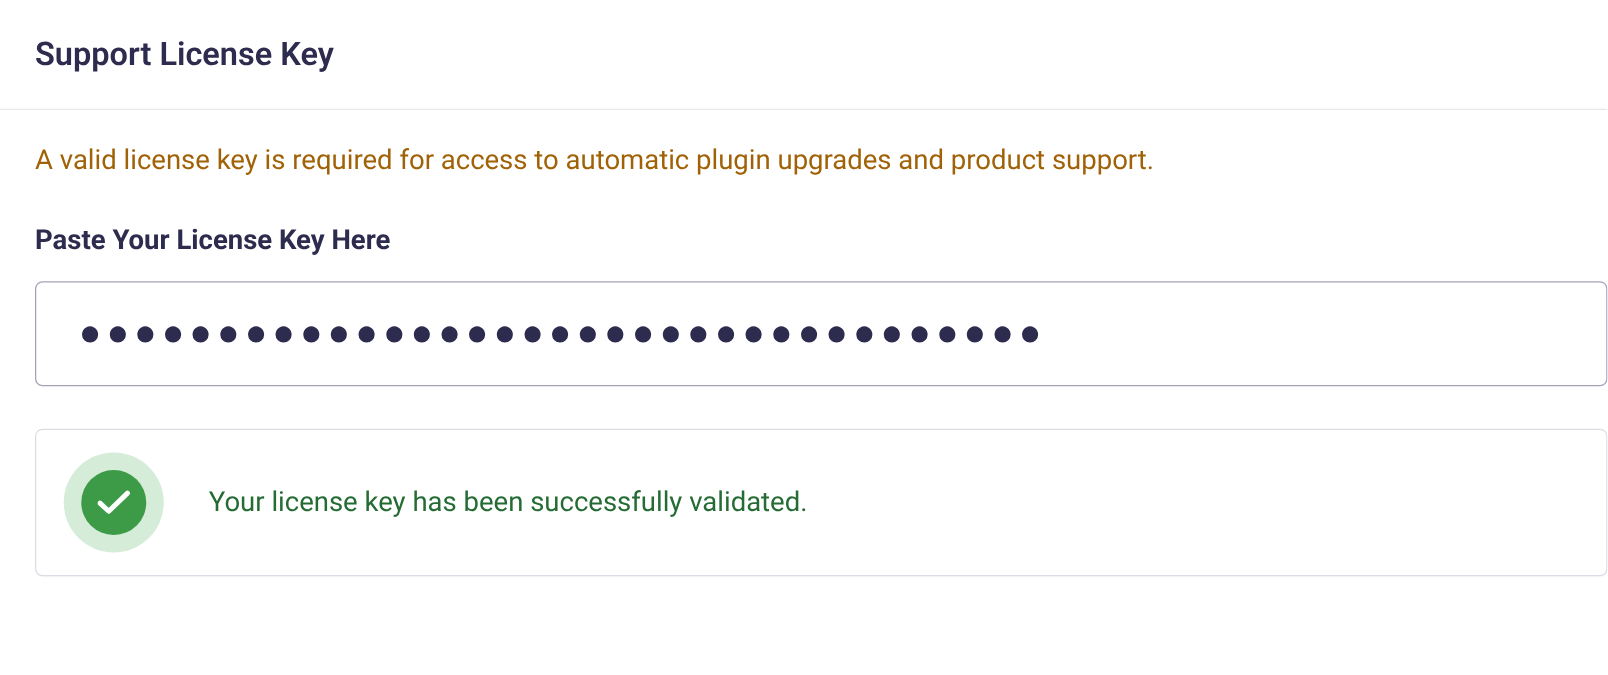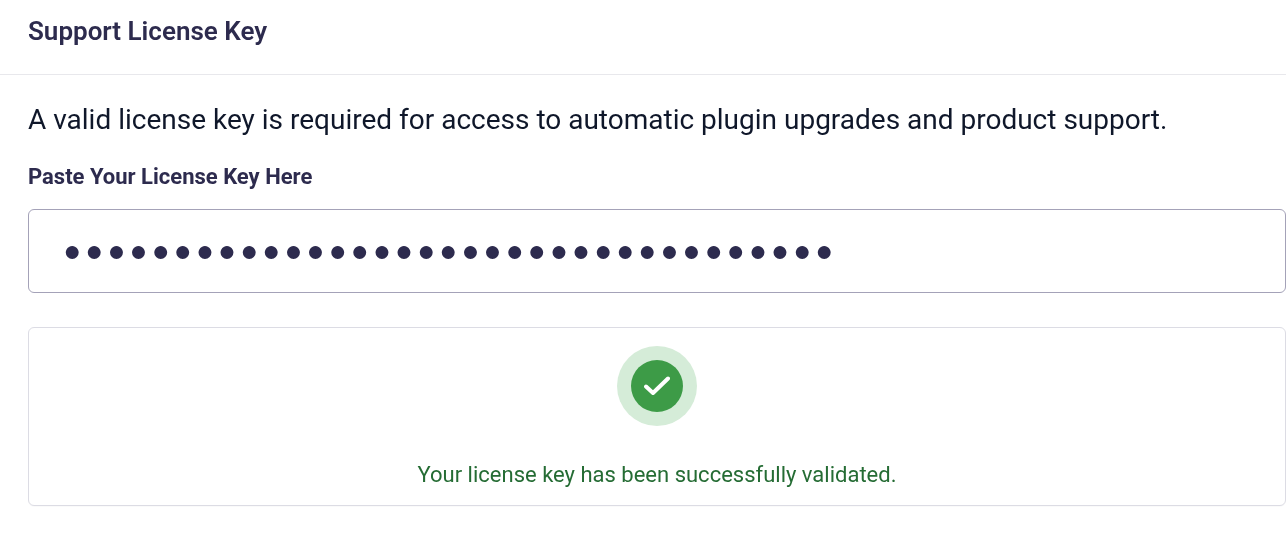--- a/index.html
+++ b/index.html
@@ -7,35 +7,35 @@
       padding: 0;
       box-sizing: border-box;
     }
     body {
       font-family: -apple-system, BlinkMacSystemFont, "Segoe UI", Roboto, Helvetica, Arial, sans-serif;
       background: #ffffff;
       color: #2d2b4e;
       width: 1286px;
     }
     .section-header {
-      padding: 16px 28px 28px;
+      padding: 29px 28px 28px;
       border-bottom: 1px solid #e8e8ec;
     }
     .section-title {
       font-size: 26px;
       font-weight: 600;
       color: #2d2b4e;
     }
     .content {
       padding: 28px 0 28px 28px;
     }
     .description {
-      font-size: 28px;
-      color: #0f172a;
-      margin-bottom: 28px;
+      font-size: 22px;
+      color: #a16207;
+      margin-bottom: 39px;
     }
     .field-label {
       font-size: 22px;
       color: #2d2b4e;
       margin-bottom: 20px;
       font-weight: bold;
     }
     .license-input-wrapper {
       margin-bottom: 34px;
     }
@@ -59,21 +59,20 @@
     }
     .status-box {
       display: flex;
       align-items: center;
       gap: 36px;
       border: 1px solid #dcdce4;
       border-radius: 6px;
       padding: 18px 22px;
       background: #ffffff;
       box-shadow: 0 1px 0 rgba(0,0,0,0.02);
-      flex-direction: column;
     }
     .status-icon-wrapper {
       width: 80px;
       height: 80px;
       border-radius: 50%;
       background: #d5ecd8;
       display: flex;
       align-items: center;
       justify-content: center;
       flex-shrink: 0;

